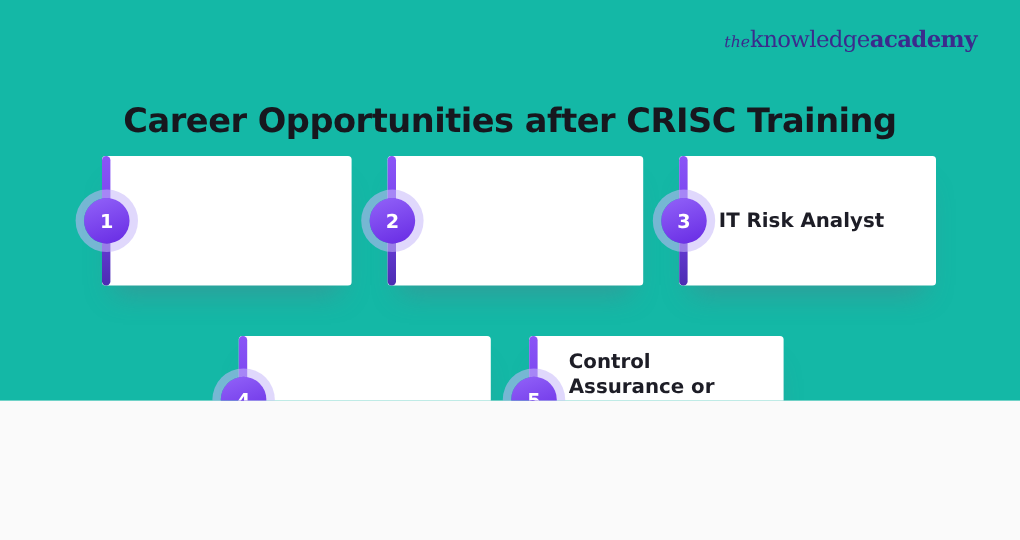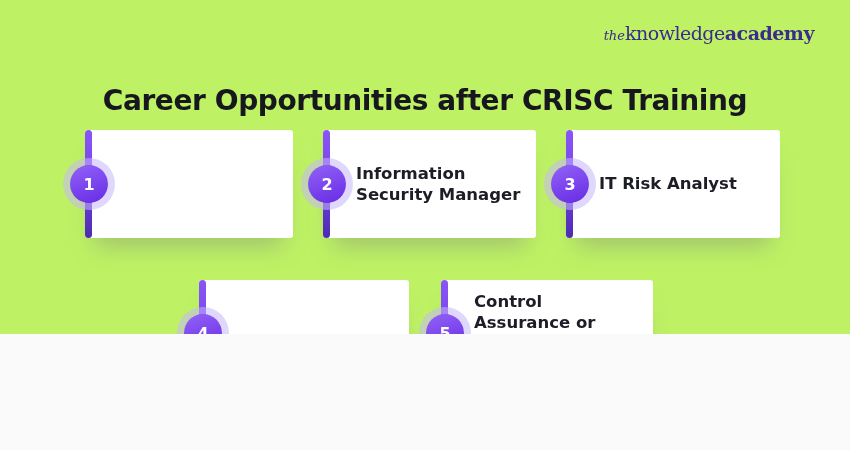--- a/index.html
+++ b/index.html
@@ -1,17 +1,17 @@
 <!DOCTYPE html>
 <html><head>
 <meta charset="utf-8">
 <style>
   html,body{margin:0;padding:0;background:#fafafa;}
   .canvas{
-    position:relative;width:850px;height:334px;background:#bef264;
+    position:relative;width:850px;height:334px;background:#14b8a6;
     overflow:hidden;font-family:"DejaVu Sans","Liberation Sans",sans-serif;
   }
   
   .logo{
     position:absolute;top:22px;right:36px;color:#3b2b8c;
     font-family:"DejaVu Serif","Liberation Serif",serif;
     font-size:19px;letter-spacing:-0.5px;white-space:nowrap;
   }
   .logo .the{font-style:italic;font-size:13px;letter-spacing:0;}
   .logo .academy{font-weight:bold;}
@@ -58,22 +58,20 @@
   <div class="title">Career Opportunities after CRISC Training</div>
 
   <div class="card" id="card-1">
     <div class="accent-bar"></div>
     <div class="badge">1</div>
   </div>
 
   <div class="card" id="card-2">
     <div class="accent-bar"></div>
     <div class="badge">2</div>
-    <div class="card-label">Information
-Security Manager</div>
   </div>
 
   <div class="card" id="card-3">
     <div class="accent-bar"></div>
     <div class="badge">3</div>
     <div class="card-label">IT Risk Analyst</div>
   </div>
 
   <div class="card" id="card-4">
     <div class="accent-bar"></div>

